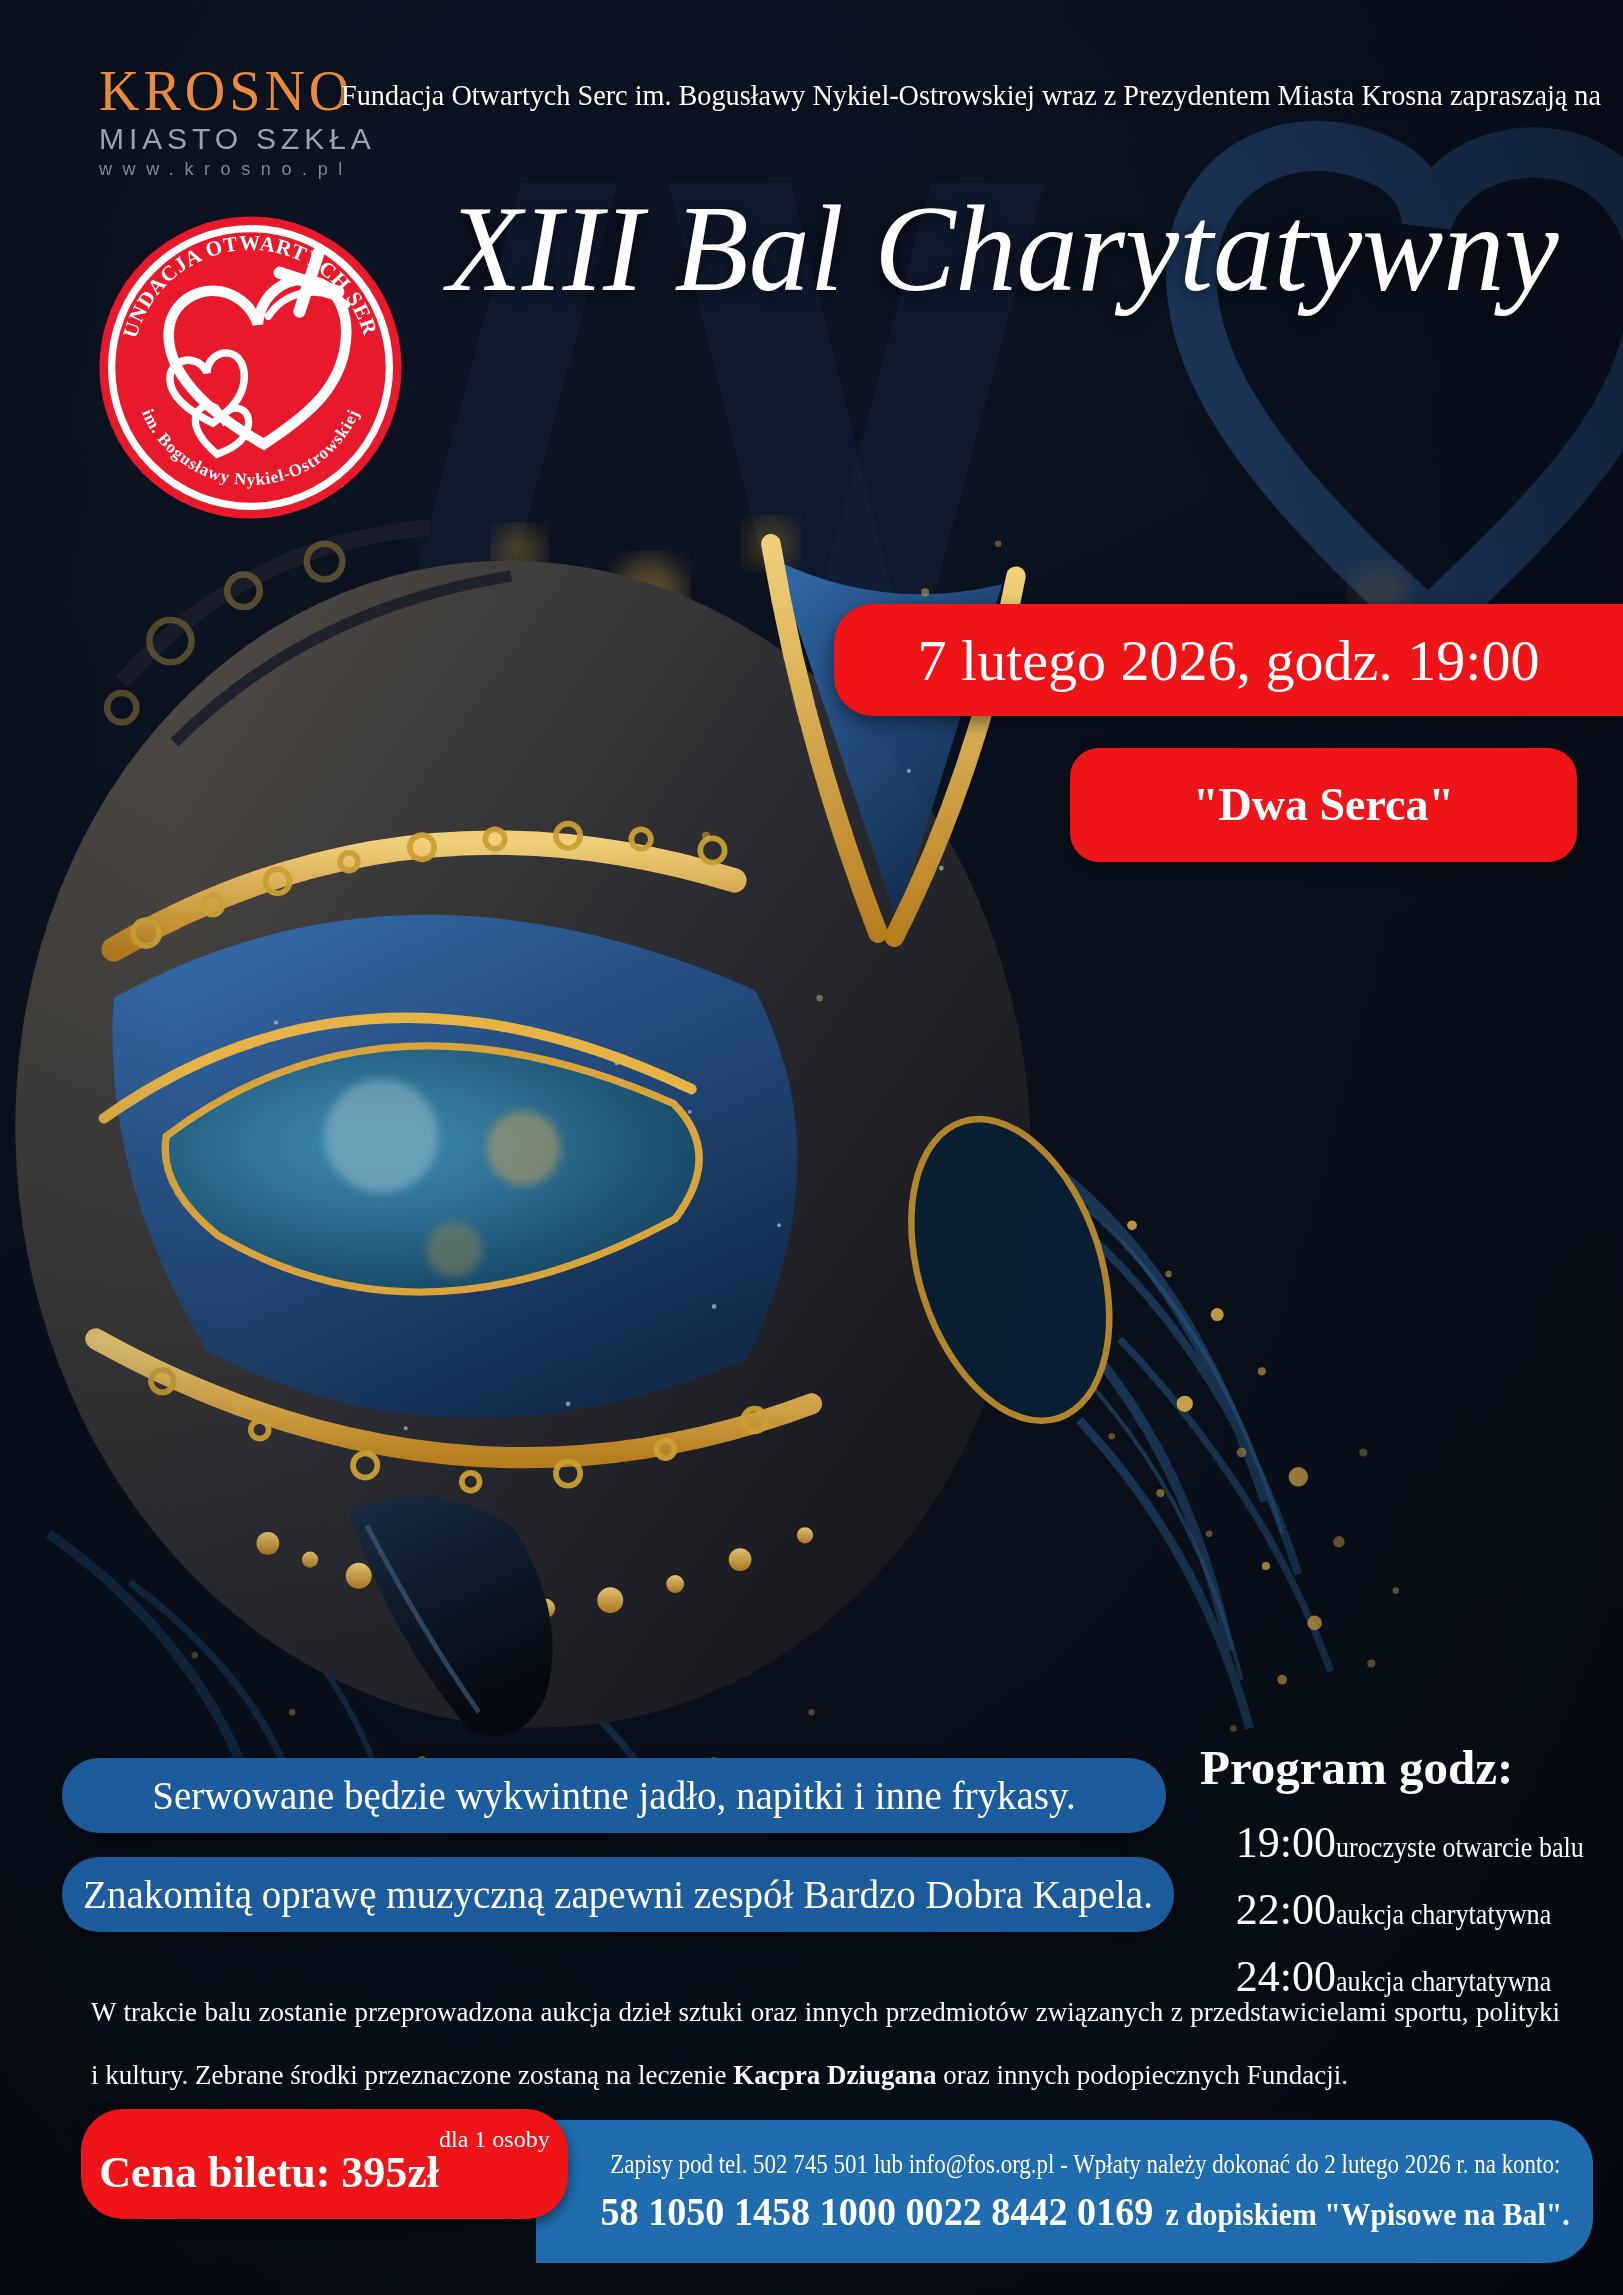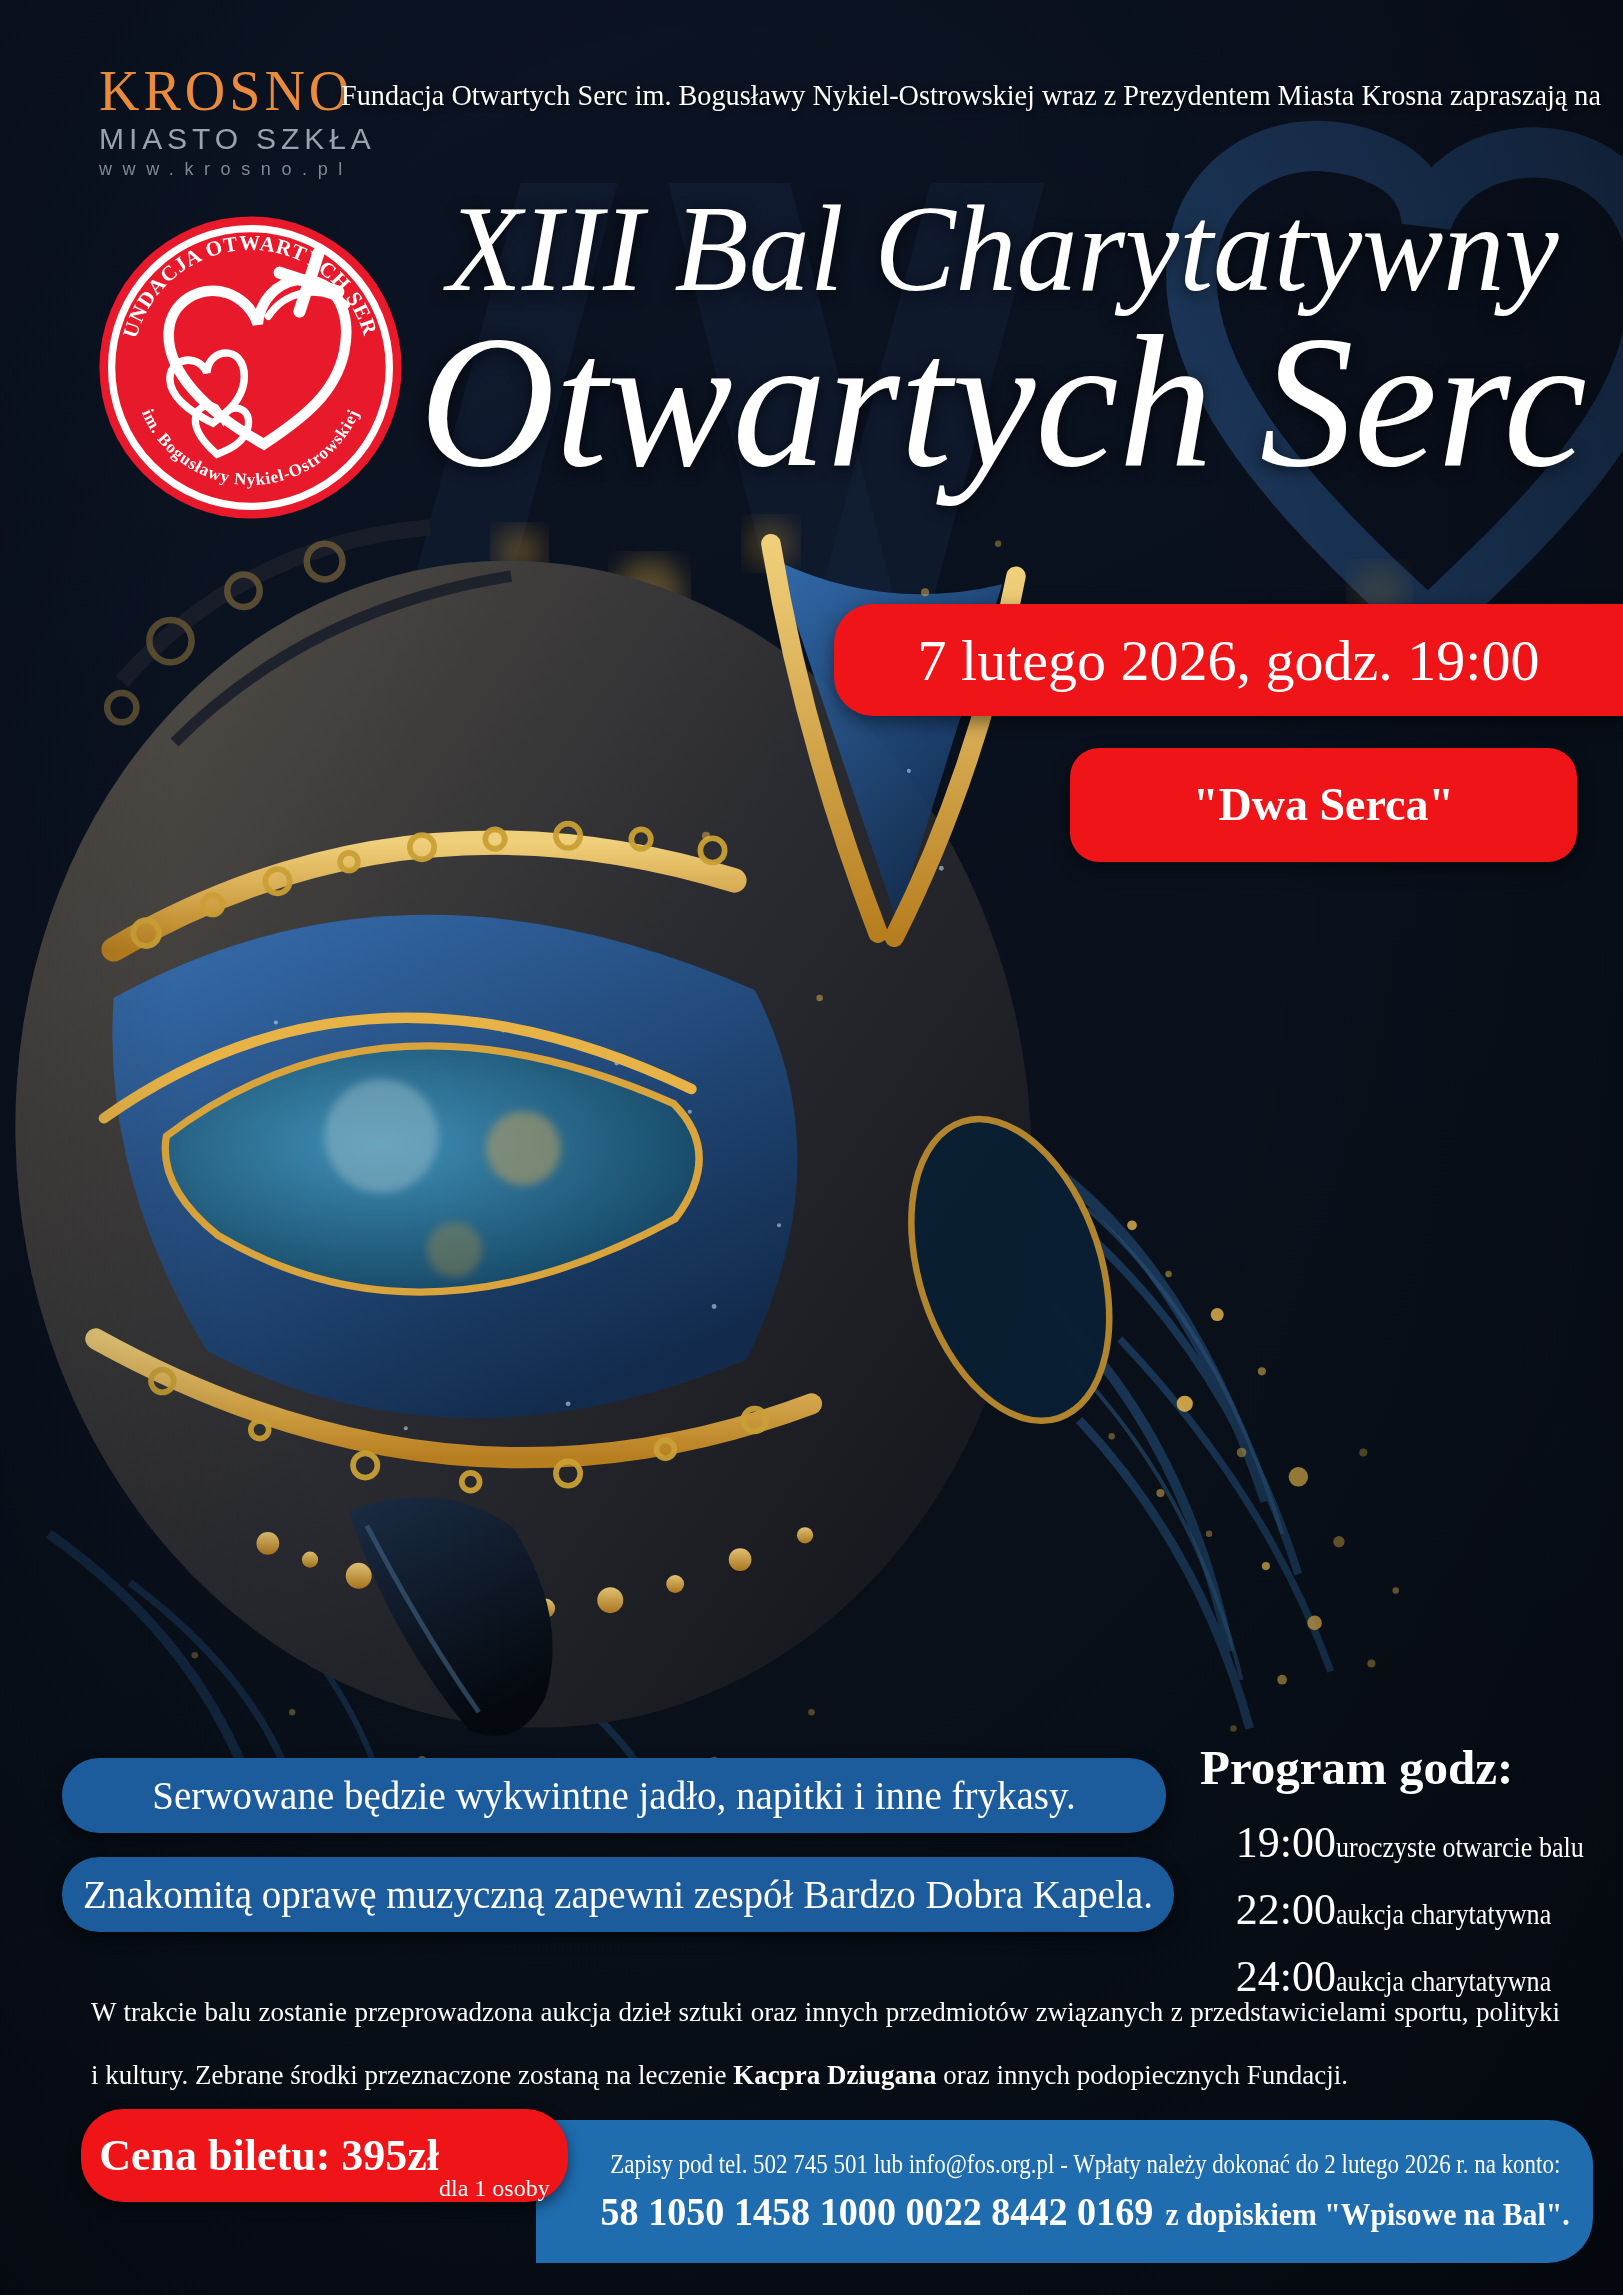--- a/index.html
+++ b/index.html
@@ -51,22 +51,22 @@
   .about b{font-weight:bold;}
   
   .paybar{position:absolute;left:536px;top:2120px;width:1057px;height:143px;z-index:6;
     background:#1f6cae;border-radius:0 45px 45px 0;display:flex;flex-direction:column;
     align-items:center;justify-content:center;padding-left:41px;box-sizing:border-box;}
   .paybar .pl1{font-size:28px;white-space:nowrap;transform:scaleX(.82);transform-origin:center;}
   .paybar .pl2{margin-top:6.5px;white-space:nowrap;transform:scaleX(.93);transform-origin:center;}
   .paybar .acc{font-size:41px;font-weight:bold;}
   .paybar .note{font-size:32px;font-weight:bold;margin-left:9.7px;}
   .pricepill{position:absolute;left:81px;top:2109px;width:487px;height:93px;z-index:7;
-    background:#ee1418;border-radius:42px;display:flex;align-items:flex-end;justify-content:center;
-    padding-top:0;box-shadow:0 4.9px 13px rgba(0,0,0,.5);}
+    background:#ee1418;border-radius:42px;display:flex;align-items:flex-start;justify-content:center;
+    padding-top:17px;box-shadow:0 4.9px 13px rgba(0,0,0,.5);}
   .pricepill .pm{font-size:44px;font-weight:bold;line-height:93px;}
   .pricepill .ps{font-size:24px;margin-left:0;}
 </style>
 </head>
 <body>
 
 <div class="poster">
 
   <svg class="decor" style="right:-73px;top:24px;" width="649" height="633" viewBox="0 0 800 780">
     <path d="M 470 740 C 280 570 160 420 180 280 C 196 168 316 118 420 172 C 448 187 466 212 468 244
@@ -283,21 +283,20 @@
       <g transform="rotate(18 272 100)" stroke-linecap="round">
         <line x1="272" y1="62" x2="272" y2="138" stroke-width="15"></line>
         <line x1="234" y1="100" x2="310" y2="100" stroke-width="15"></line>
       </g>
       <path d="M222 142 A 64 64 0 0 1 318 128" stroke-width="9" stroke-linecap="round"></path>
     </g>
   </svg>
 
   <div class="title">
     <div class="t1">XIII Bal Charytatywny</div>
-    <div class="t2">Otwartych Serc</div>
   </div>
 
   <div class="banner-date">
     <span>7 lutego 2026, godz. 19:00</span>
   </div>
 
   <div class="banner-venue">
     <div class="v1">"Dwa Serca"</div>
   </div>
 

